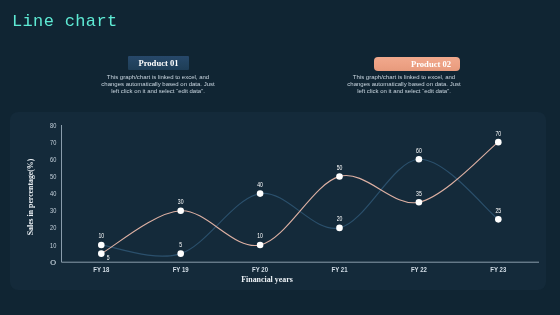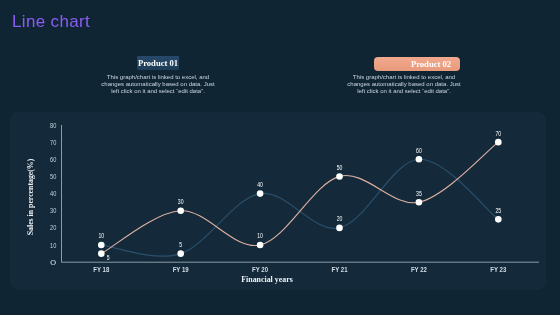--- a/index.html
+++ b/index.html
@@ -1,25 +1,25 @@
 <!DOCTYPE html>
 <html><head>
 <meta charset="utf-8">
 <style>
   html,body{margin:0;padding:0;}
   body{width:560px;height:315px;background:#102533;overflow:hidden;
        font-family:"Liberation Sans",sans-serif;-webkit-font-smoothing:antialiased;}
   .slide{position:relative;width:560px;height:315px;}
-  .title{position:absolute;left:12px;top:12px;font-family:Liberation Sans, sans-serif;
-         font-size:17px;color:#8b5cf6;letter-spacing:.35px;}
+  .title{position:absolute;left:12px;top:12px;font-family:Liberation Mono, monospace;
+         font-size:17px;color:#5eead4;letter-spacing:.35px;}
   .panel{position:absolute;left:10px;top:112px;width:536px;height:178px;
          background:#142a3a;border-radius:8px;}
   .badge{position:absolute;display:flex;align-items:center;justify-content:center;
          font-family:"Liberation Serif",serif;font-weight:bold;font-size:8.6px;color:#fff;}
-  .b1{left:137px;top:56px;width:42px;height:14px;background:linear-gradient(180deg,#27486a 0%,#22435f 55%,#1e3d56 100%);border-radius:1px;}
+  .b1{left:128px;top:56px;width:61px;height:14px;background:linear-gradient(180deg,#27486a 0%,#22435f 55%,#1e3d56 100%);border-radius:1px;}
   .b2{left:374px;top:57px;width:58px;height:13.5px;background:linear-gradient(180deg,#f0a98d 0%,#eda184 55%,#e79a7c 100%);border-radius:4px;padding-left:28px;}
   .cap{position:absolute;width:140px;font-size:6px;color:#c9d6e0;text-align:center;line-height:7.1px;}
   .c1{left:87.5px;top:74px;}
   .c2{left:333.5px;top:74px;}
   svg{position:absolute;left:0;top:0;}
   .title,.badge,.cap{will-change:transform;}
 </style>
 </head>
 <body>
 

